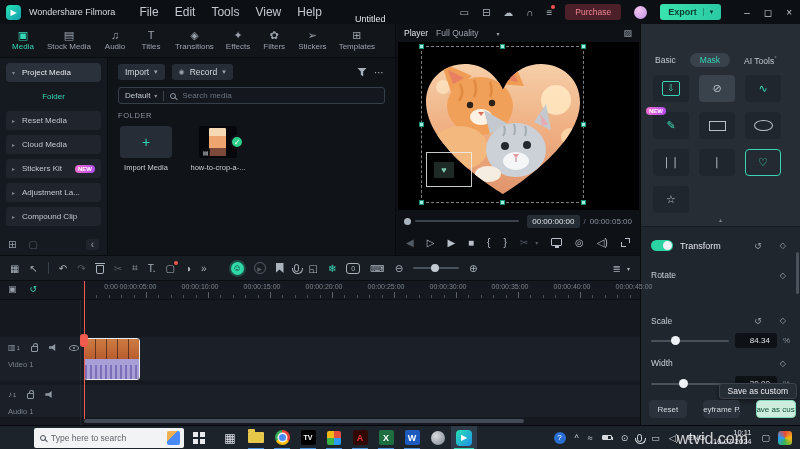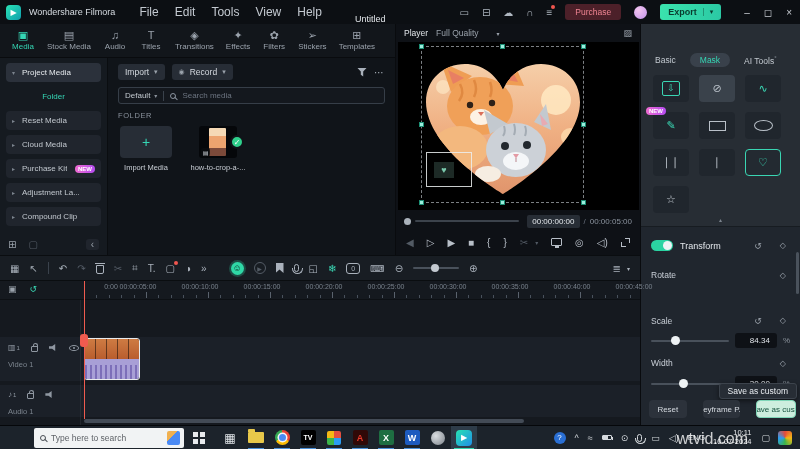--- a/index.html
+++ b/index.html
@@ -350,21 +350,21 @@
         </div>
 
         <div class="sb-item">
           <span class="chev">▸</span>
           <span class="lb">Cloud Media</span>
 
         </div>
 
         <div class="sb-item">
           <span class="chev">▸</span>
-          <span class="lb">Purchase Kit</span>
+          <span class="lb">Stickers Kit</span>
           <span class="sb-badge">NEW</span>
         </div>
 
         <div class="sb-item">
           <span class="chev">▸</span>
           <span class="lb">Adjustment La...</span>
 
         </div>
 
         <div class="sb-item">

